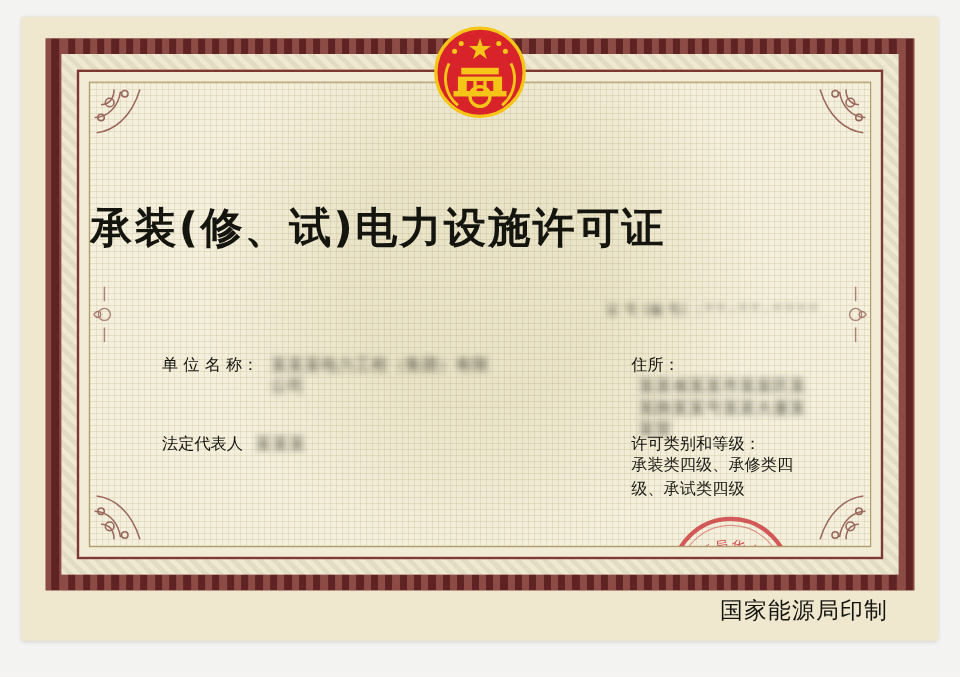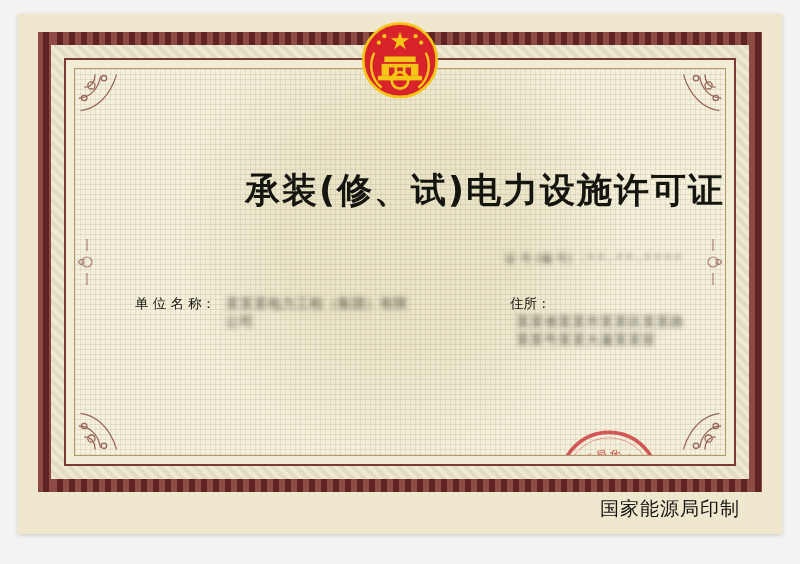--- a/index.html
+++ b/index.html
@@ -104,21 +104,21 @@
     margin-left: -46px;
     z-index: 20;
   }
   .emblem svg { width: 100%; height: 100%; display: block; }
 
   
   .title {
     position: absolute;
     left: 0; right: 0;
     top: 98px;
-    text-align: right;
+    text-align: left;
     font-family: "DejaVu Sans", "Liberation Sans", sans-serif;
     font-size: 35px;
     font-weight: bold;
     letter-spacing: 2px;
     color: #15150f;
   }
 
   
   .serial {
     position: absolute;
@@ -153,21 +153,21 @@
     color: #13130e;
     white-space: nowrap;
   }
   .blurred {
     filter: blur(2.6px);
     color: #4a4a3e;
     letter-spacing: 0.5px;
   }
 
   .col-left  { position: absolute; left: 0;   top: 0; width: 330px; }
-  .col-right { position: absolute; left: 339px; top: 0; right: 0; padding-left: 36px; }
+  .col-right { position: absolute; left: 355px; top: 0; right: 0; padding-left: 36px; }
 
   .inline { display: inline-block; vertical-align: top; }
   .val { margin-left: 6px; }
 
   .grade-text {
     display: inline-block;
     vertical-align: top;
     width: 160px;
     line-height: 1.45;
     font-size: 13.5px;
@@ -279,20 +279,30 @@
             <div class="col-left">
               <span class="label inline">单 位 名 称：</span>
               <span class="inline val blurred" style="max-width:190px">某某某电力工程（集团）有限公司</span>
             </div>
             <div class="col-right">
               <span class="label inline">住所：</span>
               <span class="inline val blurred" style="max-width:250px">某某省某某市某某区某某路某某号某某大厦某某室</span>
             </div>
           </div>
 
+          <div class="row" style="margin-top:36px">
+            <div class="col-left">
+              <span class="label inline">法定代表人</span>
+              <span class="inline val blurred">某某某</span>
+            </div>
+            <div class="col-right">
+              <span class="label inline">许可类别和等级：</span>
+              <span class="grade-text">承装类四级、承修类四级、承试类四级</span>
+            </div>
+          </div>
 
 
         </div>
 
         <div class="seal">
           <svg viewBox="0 0 120 120">
             <circle cx="60" cy="60" r="54" fill="none" stroke="#c8262a" stroke-width="4" opacity="0.9"></circle>
             <circle cx="60" cy="60" r="48" fill="none" stroke="#c8262a" stroke-width="1" opacity="0.55"></circle>
             <path id="sealArc" d="M 18 66 A 44 44 0 0 1 102 66" fill="none"></path>
             <text font-size="12.5" fill="#c8262a" font-family="DejaVu Sans, sans-serif" letter-spacing="1.5">

